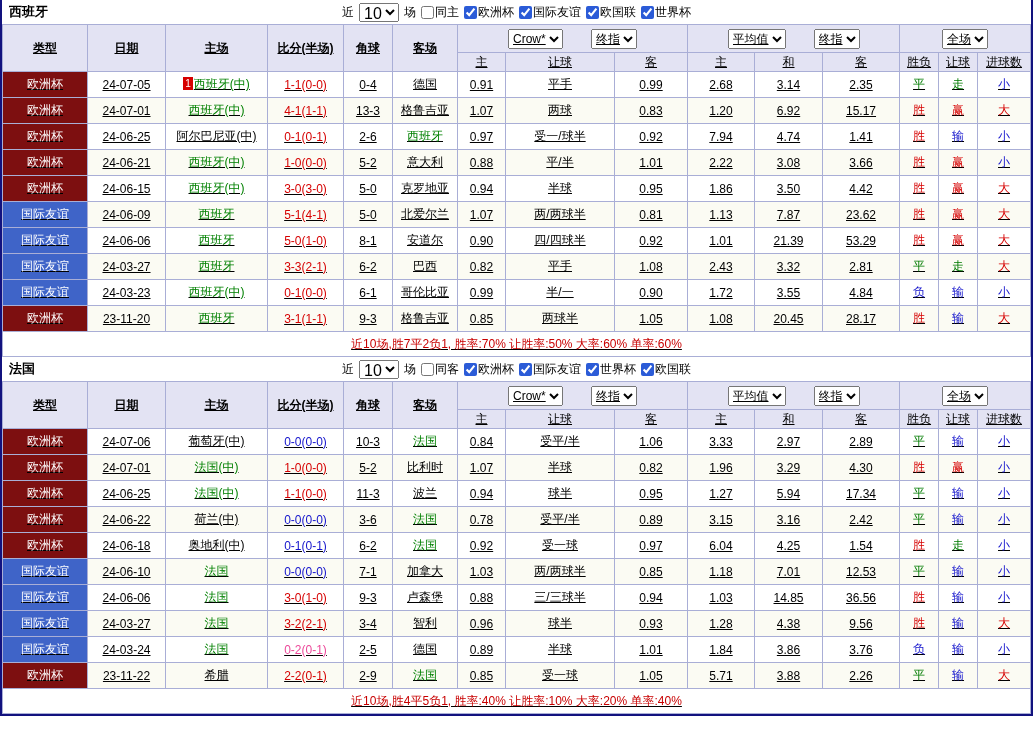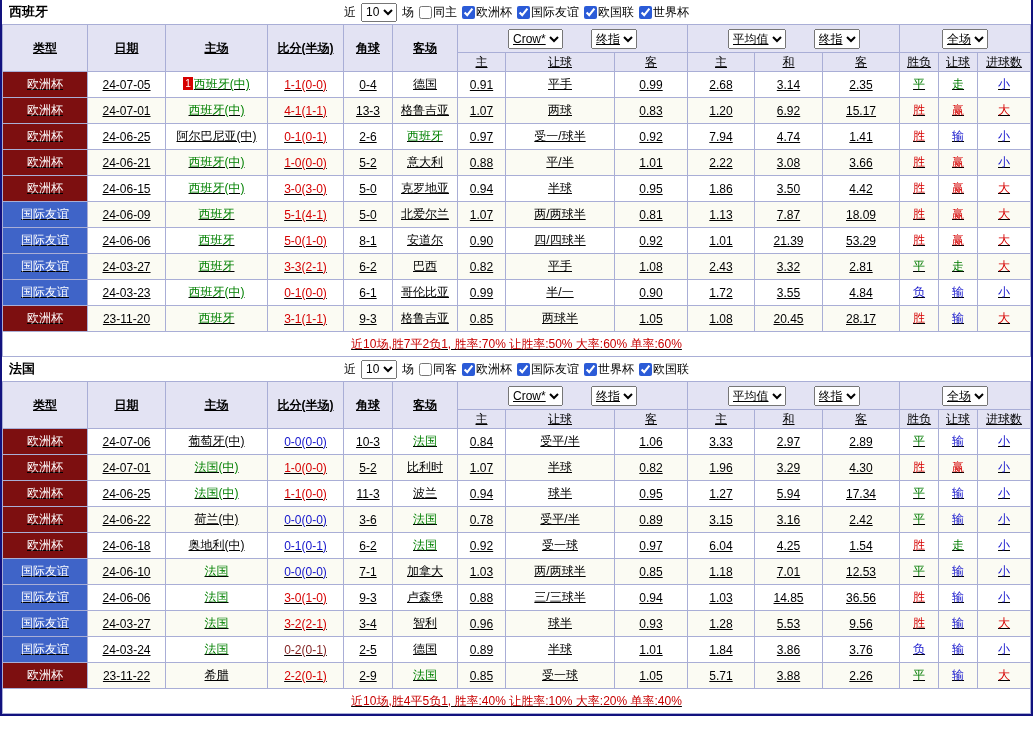--- a/index.html
+++ b/index.html
@@ -50,21 +50,21 @@
   
   .filter-row {
     height: 24px;
     display: flex;
     align-items: center;
     position: relative;
     background: #fff;
   }
   .team-name { position: absolute; left: 7px; font-weight: bold; font-size: 13px; }
   .filter-controls { margin: 0 auto; display: inline-flex; align-items: center; gap: 3px; }
-  .filter-controls select { font-size: 12px; height: 19px; margin: 0 2px; font-family: "Liberation Sans", sans-serif; }
+  .filter-controls select { font-size: 16px; height: 19px; margin: 0 2px; font-family: "Liberation Sans", sans-serif; }
   .cb { display: inline-flex; align-items: center; gap: 1px; cursor: pointer; margin-left: 2px; }
   .cb input { width: 13px; height: 13px; accent-color: #2b5bd7; }
   
   table { border-collapse: collapse; width: 100%; table-layout: fixed; text-decoration: underline; }
   th, td {
     border: 1px solid #a9aed6;
     text-align: center;
     white-space: nowrap;
     overflow: hidden;
     font-size: 12px;
@@ -277,21 +277,21 @@
     <td>24-06-09</td>
     <td><span class="team-text" style="color: rgb(0, 128, 0);">西班牙</span></td>
     <td style="color: rgb(214, 0, 0);">5-1(4-1)</td>
     <td>5-0</td>
     <td><span class="team-text">北爱尔兰</span></td>
     <td>1.07</td>
     <td>两/两球半</td>
     <td>0.81</td>
     <td>1.13</td>
     <td>7.87</td>
-    <td>18.09</td>
+    <td>23.62</td>
     <td style="color: rgb(214, 0, 0);">胜</td>
     <td style="color: rgb(214, 0, 0);">赢</td>
     <td style="color: rgb(214, 0, 0);">大</td>
   </tr>
         <tr>
     <td class="type-cell" style="background: rgb(63, 100, 200);">国际友谊</td>
     <td>24-06-06</td>
     <td><span class="team-text" style="color: rgb(0, 128, 0);">西班牙</span></td>
     <td style="color: rgb(214, 0, 0);">5-0(1-0)</td>
     <td>8-1</td>
@@ -574,31 +574,31 @@
     <td class="type-cell" style="background: rgb(63, 100, 200);">国际友谊</td>
     <td>24-03-27</td>
     <td><span class="team-text" style="color: rgb(0, 128, 0);">法国</span></td>
     <td style="color: rgb(214, 0, 0);">3-2(2-1)</td>
     <td>3-4</td>
     <td><span class="team-text">智利</span></td>
     <td>0.96</td>
     <td>球半</td>
     <td>0.93</td>
     <td>1.28</td>
-    <td>5.53</td>
+    <td>4.38</td>
     <td>9.56</td>
     <td style="color: rgb(214, 0, 0);">胜</td>
     <td style="color: rgb(19, 19, 204);">输</td>
     <td style="color: rgb(214, 0, 0);">大</td>
   </tr>
         <tr>
     <td class="type-cell" style="background: rgb(63, 100, 200);">国际友谊</td>
     <td>24-03-24</td>
     <td><span class="team-text" style="color: rgb(0, 128, 0);">法国</span></td>
-    <td style="color: #7f1d1d;">0-2(0-1)</td>
+    <td style="color: #ec4899;">0-2(0-1)</td>
     <td>2-5</td>
     <td><span class="team-text">德国</span></td>
     <td>0.89</td>
     <td>半球</td>
     <td>1.01</td>
     <td>1.84</td>
     <td>3.86</td>
     <td>3.76</td>
     <td style="color: rgb(19, 19, 204);">负</td>
     <td style="color: rgb(19, 19, 204);">输</td>

